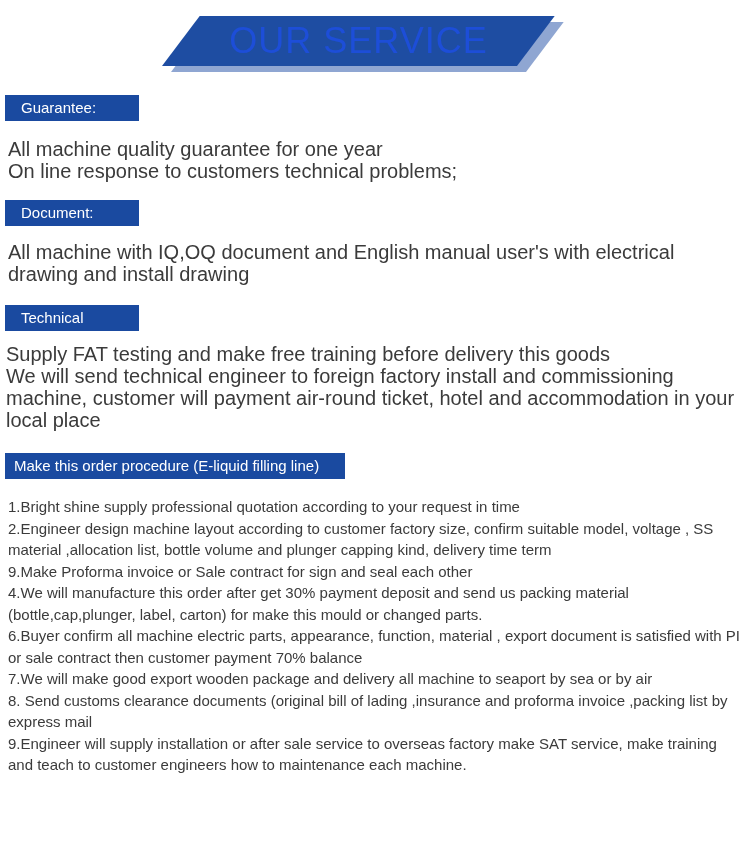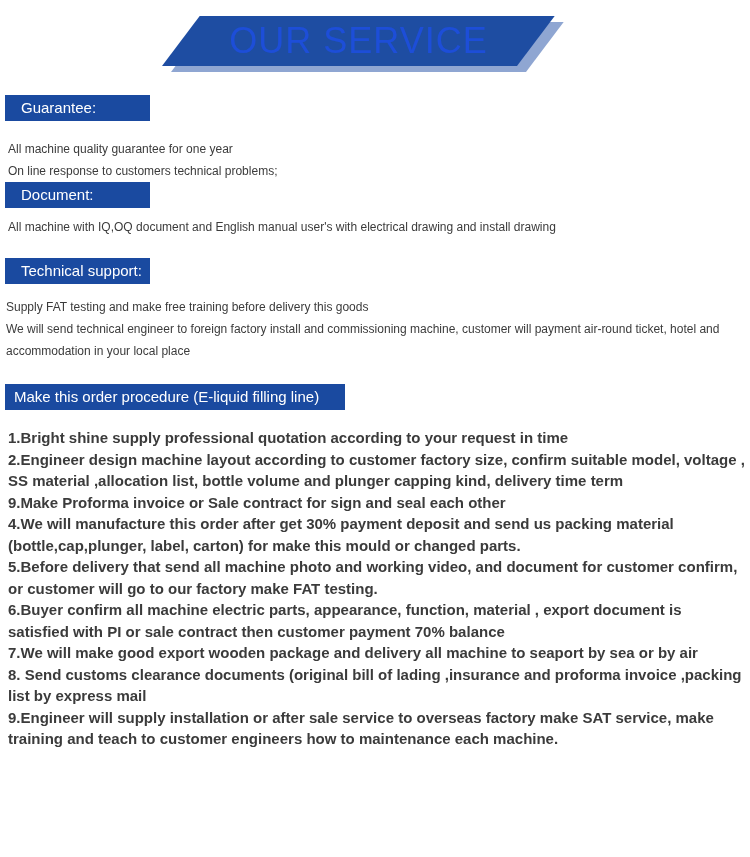--- a/index.html
+++ b/index.html
@@ -61,46 +61,45 @@
     box-sizing: border-box;
     background: #1a4aa0;
     color: #ffffff;
     font-size: 15px;
     height: 26px;
     line-height: 26px;
     padding-left: 9px;
     margin-left: 5px;
     vertical-align: top;
   }
-  .label-sm { width: 145px; padding-left: 16px; }
+  .label-sm { width: 134px; padding-left: 16px; }
   .label-lg { width: 340px; }
 
   
   .section-text {
     margin: 0;
     padding: 0 4px 0 8px;
-    font-size: 12px;
+    font-size: 20px;
     line-height: 22px;
   }
   .section-text div { margin: 0; }
 
   .mt-banner-gap { margin-top: 22px; }   
   .mt-guar-text  { margin-top: 17px; }
-  .mt-doc-label  { }
-  .mt-doc-text   { margin-top: 8px; }
+  .mt-doc-label  { margin-top: 18px; }
+  .mt-doc-text   { margin-top: 15px; }
   .mt-tech-label { margin-top: 20px; }
   .mt-tech-text  { margin-top: 12px; padding-left: 6px; }
   .mt-proc-label { margin-top: 22px; }
 
   .proc-list {
     margin-top: 17px;
     padding: 0 4px 0 8px;
     font-size: 15px;
     line-height: 21.5px;
-    font-weight: bold;
   }
   .proc-list div { margin: 0; }
 
   .block { display: block; }
 </style>
 </head>
 <body>
 
 <div class="banner-wrap">
   <div class="banner-shadow"></div>
@@ -131,19 +130,18 @@
   </div>
 </div>
 
 <div class="block">
   <span class="label-box label-lg mt-proc-label">Make this order procedure (E-liquid filling line)</span>
   <div class="proc-list">
     <div>1.Bright shine supply professional quotation according to your request in time</div>
     <div>2.Engineer design machine layout according to customer factory size, confirm suitable model, voltage , SS material ,allocation list, bottle volume and plunger capping kind, delivery time term</div>
     <div>9.Make Proforma invoice or Sale contract for sign and seal each other</div>
     <div>4.We will manufacture this order after get 30% payment deposit and send us packing material (bottle,cap,plunger, label, carton) for make this mould or changed parts.</div>
-    <div>5.Before delivery that send all machine photo and working video, and document for customer confirm, or customer will go to our factory make FAT testing.</div>
     <div>6.Buyer confirm all machine electric parts, appearance, function, material , export document is satisfied with PI or sale contract then customer payment 70% balance</div>
     <div>7.We will make good export wooden package and delivery all machine to seaport by sea or by air</div>
     <div>8. Send customs clearance documents (original bill of lading ,insurance and proforma invoice ,packing list by express mail</div>
     <div>9.Engineer will supply installation or after sale service to overseas factory make SAT service, make training and teach to customer engineers how to maintenance each machine.</div>
   </div>
 </div>
 
 </body></html>

